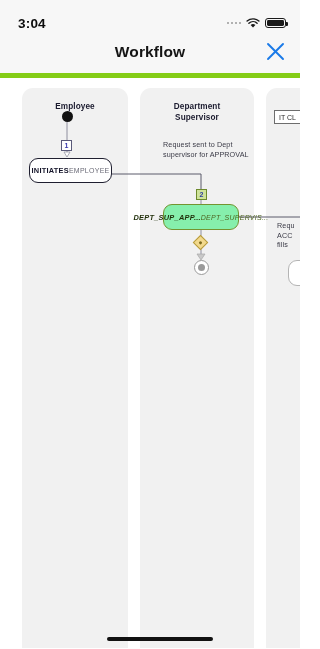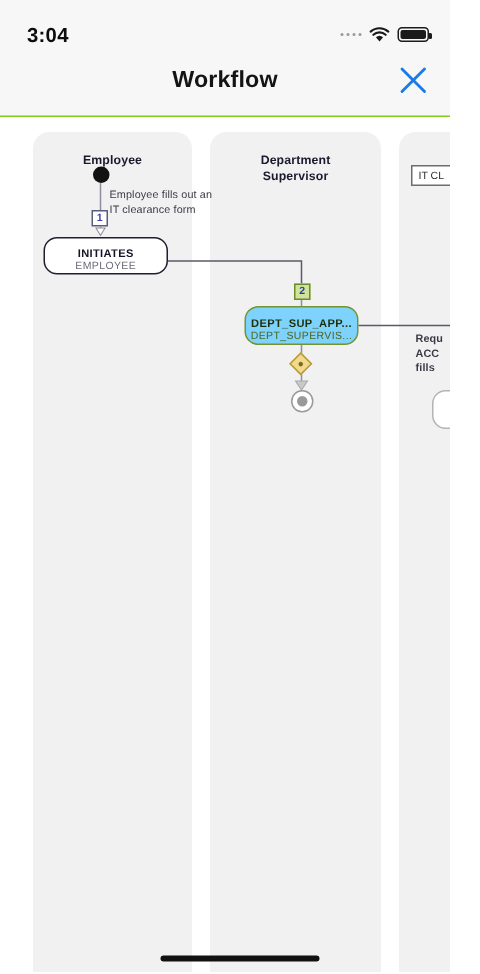--- a/index.html
+++ b/index.html
@@ -40,21 +40,21 @@
     width:1.8px; height:4px; background:#1a1a1a; border-radius:0 1px 1px 0;
   }
   .sb-batt i{ display:block; height:100%; width:100%; background:#1a1a1a; border-radius:1.4px; }
 
   
   .navbar{
     position:relative;
     height:48px;
     background:#f7f7f7;
     display:flex; align-items:center; justify-content:center;
-    border-bottom:1px solid #84cc16;
+    border-bottom:5px solid #84cc16;
   }
   .nav-title{
     font-size:15.5px; font-weight:bold; color:#141414;
     letter-spacing:0.1px;
   }
   .nav-close{
     position:absolute; right:12px; top:50%; transform:translateY(-50%);
     width:26px; height:26px;
     display:flex; align-items:center; justify-content:center;
     cursor:pointer;
@@ -128,41 +128,42 @@
   .diamond::after{
     content:""; position:absolute; left:50%; top:50%;
     transform:translate(-50%,-50%);
     width:3.6px; height:3.6px; background:#7d6a1e; border-radius:50%;
   }
 
   
   .node{
     position:absolute;
     border-radius:9px;
-    display:flex; flex-direction:column;
-    align-items:center; justify-content:flex-end;
+    display:flex; flex-direction:row;
+    align-items:center; justify-content:center;
     text-align:center;
   }
   .node .n-title{
     font-size:7.4px; font-weight:bold; letter-spacing:0.25px;
     line-height:9px; white-space:nowrap;
   }
   .node .n-sub{
     font-size:7px; letter-spacing:0.25px;
     line-height:9px; white-space:nowrap;
   }
   .node-white{
     background:#ffffff;
     border:1.6px solid #1f1f30;
   }
   .node-white .n-title{ color:#15152a; }
   .node-white .n-sub{ color:#6c6c78; }
   .node-green{
-    background:#7dd3fc;
+    background:#86efac;
     border:1.6px solid #74942f;
+    font-style:italic;
   }
   .node-green .n-title{ color:#1f2d08; }
   .node-green .n-sub{ color:#4e6420; }
 
   
   .badge{
     position:absolute;
     width:11px; height:11px;
     background:#ffffff;
     border:1px solid #5a5a7a;
@@ -276,50 +277,50 @@
 
     <path d="M197 176 L205 176 L201 182 Z" fill="#c9c9c9" stroke="#a8a8a8" stroke-width="0.7"></path>
 
     <path d="M64 74 L70 74 L67 79 Z" fill="#ffffff" stroke="#8e8e9e" stroke-width="0.7"></path>
 
     <line x1="239" y1="139" x2="300" y2="139" stroke="#5a5a6a" stroke-width="1"></line>
   </svg>
 
   <div class="start-node" style="left:62px; top:33px;"></div>
 
-  <div class="edge-label" style="left:73px; top:47px;">
-    <span>Employee fills out an</span><br>
-    <span>IT clearance form</span>
-  </div>
 
   <div class="badge" style="left:61px; top:62px;">1</div>
 
   <div class="node node-white" style="left:29px; top:80px; width:83px; height:25px;">
     <div class="n-title">INITIATES</div>
     <div class="n-sub">EMPLOYEE</div>
   </div>
 
+  <div class="edge-label" style="left:163px; top:62px; width:100px;">
+    <span>Request sent to Dept</span><br>
+    <span>supervisor for APPROVAL</span>
+  </div>
 
   <div class="badge badge-green" style="left:196px; top:111px;">2</div>
 
   <div class="node node-green" style="left:163px; top:126px; width:76px; height:26px;">
     <div class="n-title">DEPT_SUP_APP...</div>
     <div class="n-sub">DEPT_SUPERVIS...</div>
   </div>
 
   <div class="diamond" style="left:195px; top:159px;"></div>
 
 
   <div class="end-node" style="left:194px; top:182px;">
       <i></i>
     </div>
 
   <div class="partial-box" style="left:274px; top:32px; width:30px;">IT CL</div>
 
-  <div class="edge-label" style="left:277px; top:143px; width:30px;font-weight:bold;">
+  <div class="edge-label" style="left:277px; top:143px; width:30px;">
     <span>Requ</span><br>
     <span>ACC</span><br>
     <span>fills</span>
   </div>
 
   <div class="partial-node" style="left:288px; top:182px; width:26px;"></div>
 
 </div>
 
 <div class="home-indicator"></div>

